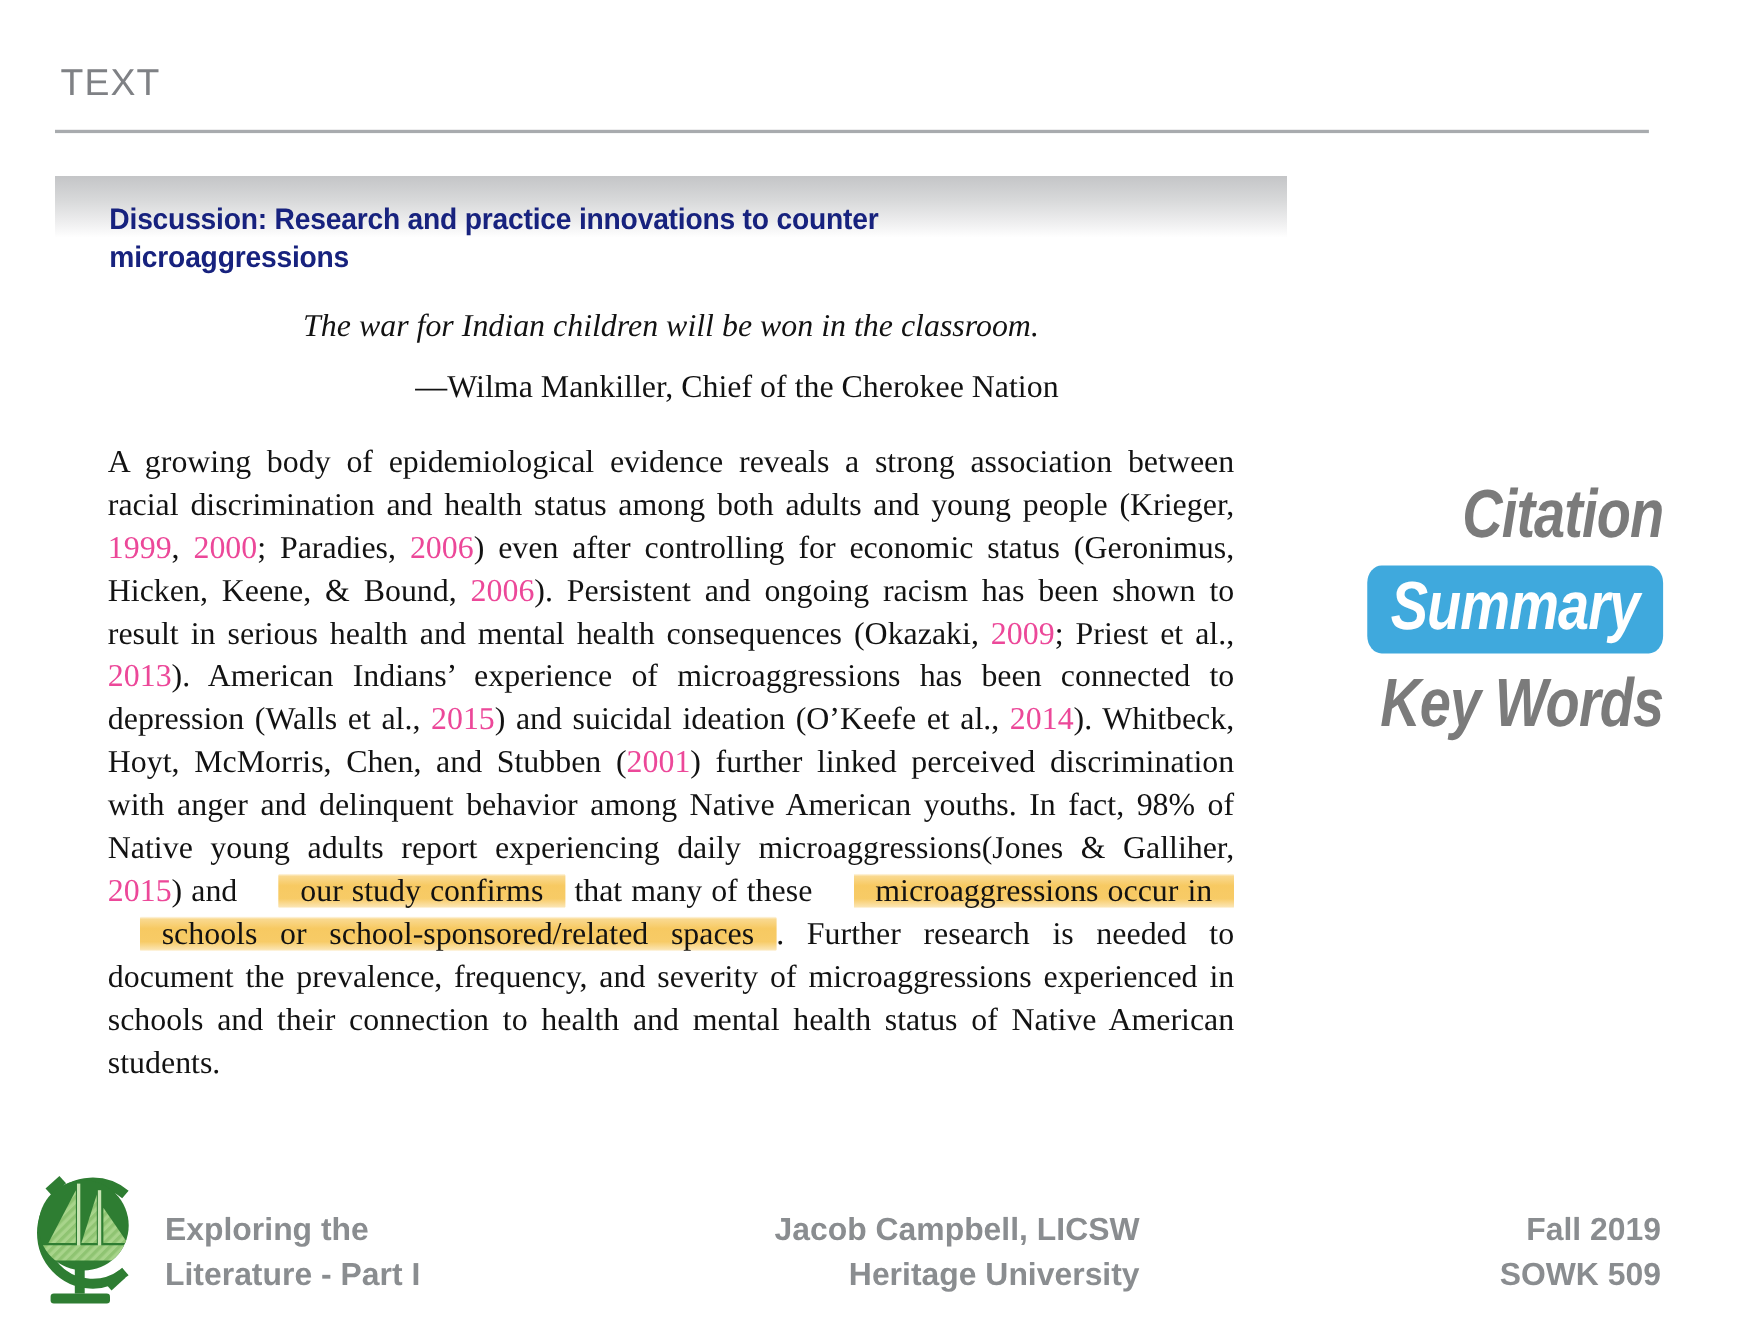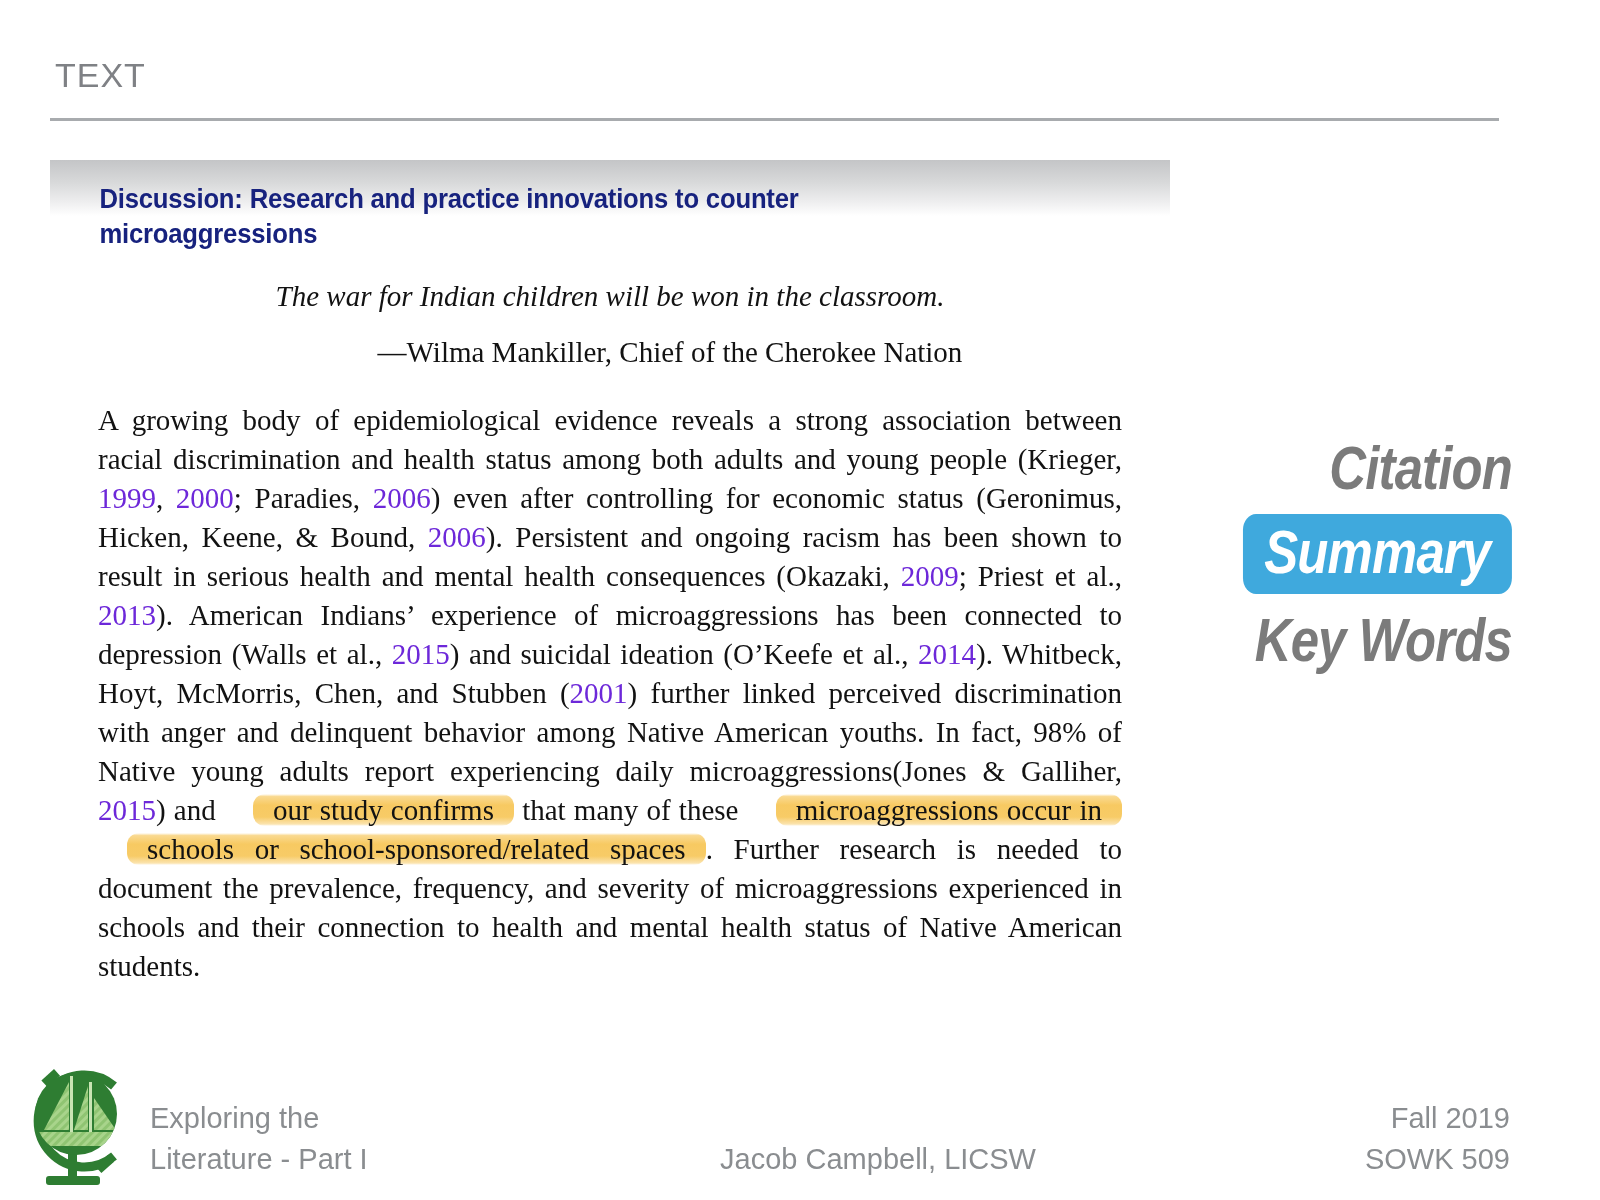--- a/index.html
+++ b/index.html
@@ -95,33 +95,33 @@
   }
 
   #body-paragraph {
     margin-top: 30px;
     padding: 0 48px 0 48px;
     text-align: justify;
     line-height: 1.345;
     word-spacing: 0.5px;
   }
   #body-paragraph .yr {
-    color: #6d28d9;
+    color: #ec4899;
   }
 
   
   .hl {
     background-image: linear-gradient(to bottom,
         rgba(255,255,255,0) 0%,
         rgba(246,194,76,0.62) 8%,
         rgba(246,194,76,0.88) 35%,
         rgba(246,194,76,0.85) 72%,
         rgba(246,194,76,0.45) 94%,
         rgba(255,255,255,0) 100%);
-    border-radius: 12px;
+    border-radius: 2px;
     box-decoration-break: clone;
     -webkit-box-decoration-break: clone;
     padding: 0 20px;
     margin-left: 29px;
   }
 
   
   #annotation-stack {
     position: absolute;
     right: 88px;
@@ -159,20 +159,21 @@
     white-space: nowrap;
   }
 
   
   #footer {
     position: absolute;
     left: 0;
     bottom: 0;
     width: 1600px;
     height: 165px;
+    font-weight: bold;
   }
   #footer-logo {
     position: absolute;
     left: 18px;
     bottom: 8px;
     width: 122px;
     height: 140px;
   }
   .footer-col {
     position: absolute;
@@ -249,20 +250,21 @@
     </g>
   </svg>
 
   <div class="footer-col" id="footer-left">
     <div>Exploring the</div>
     <div>Literature - Part I</div>
   </div>
 
   <div class="footer-col" id="footer-center">
     <div>Jacob Campbell, LICSW</div>
+    <div>Heritage University</div>
   </div>
 
   <div class="footer-col" id="footer-right">
     <div>Fall 2019</div>
     <div>SOWK 509</div>
   </div>
 
 </div>
 
 </body></html>

